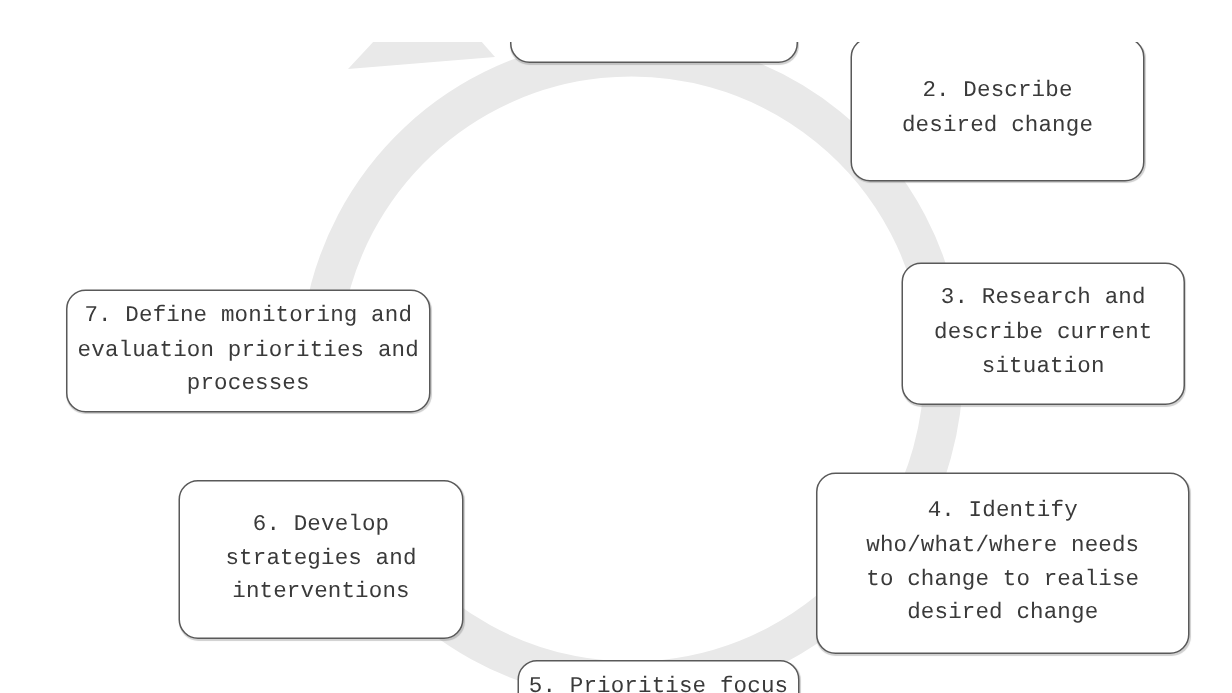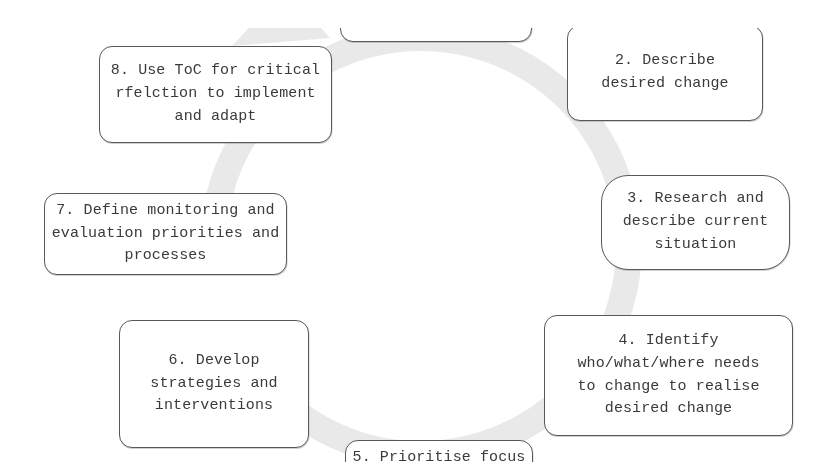--- a/index.html
+++ b/index.html
@@ -57,21 +57,20 @@
     top: -3px;
     width: 196px;
     height: 96px;
   }
   
   #box-3 {
     left: 601px;
     top: 147px;
     width: 189px;
     height: 95px;
-    border-radius: 27px;
   }
   
   #box-4 {
     left: 544px;
     top: 287px;
     width: 249px;
     height: 121px;
   }
   
   #box-5 {
@@ -80,21 +79,21 @@
     width: 188px;
     height: 96px;
     align-items: flex-start;
     padding-top: 6px;
   }
   
   #box-6 {
     left: 119px;
     top: 292px;
     width: 190px;
-    height: 128px;
+    height: 106px;
   }
   
   #box-7 {
     left: 44px;
     top: 165px;
     width: 243px;
     height: 82px;
   }
   
   #box-8 {
@@ -136,17 +135,14 @@
 and map change</div>
 
   <div class="node-box" id="box-6">6. Develop
 strategies and
 interventions</div>
 
   <div class="node-box" id="box-7">7. Define monitoring  and
 evaluation priorities and
 processes</div>
 
-  <div class="node-box" id="box-8">8. Use ToC for critical
-rfelction to implement
-and adapt</div>
 
 </div>
 
 </body></html>

